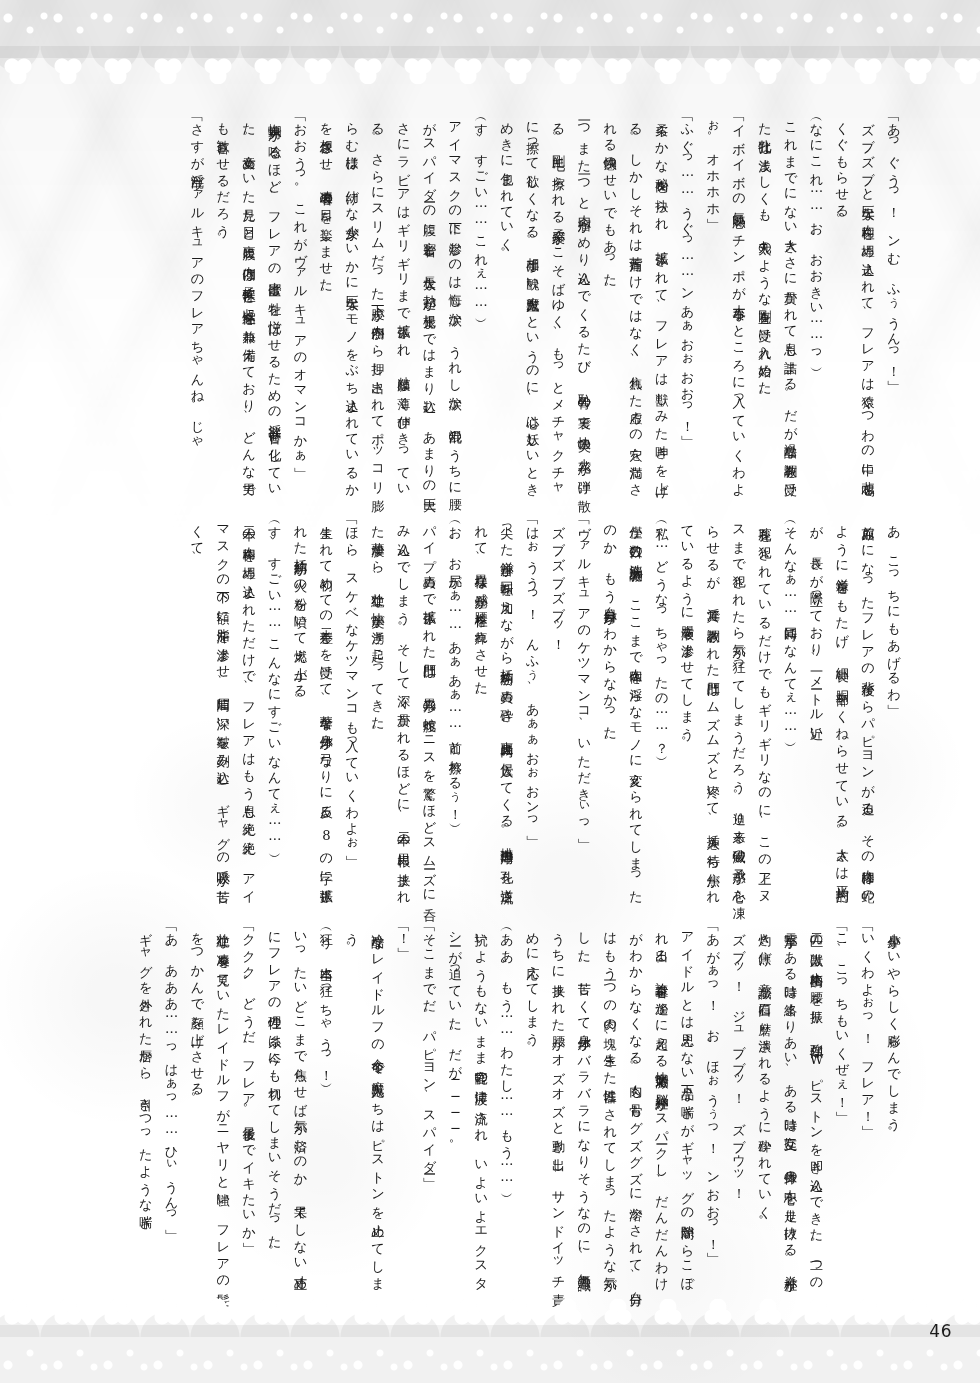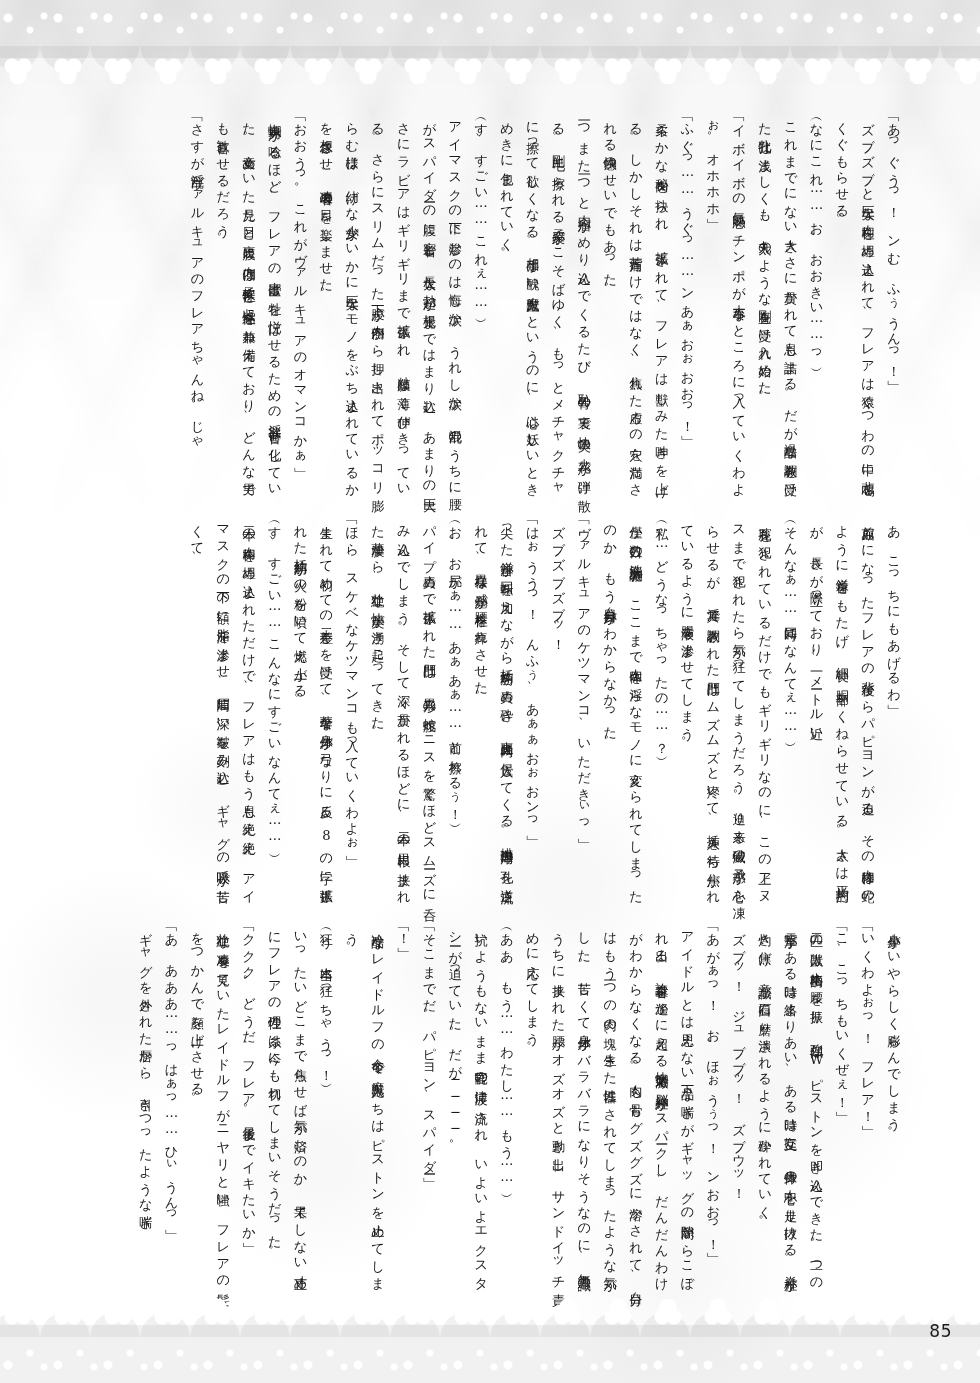--- a/index.html
+++ b/index.html
@@ -221,15 +221,15 @@
 ギャグを外された唇から、引きつったような喘ぎ</p>
   </div>
 
   <div class="lace lace-bottom">
     <div class="lace-band"></div>
     <div class="dots"></div>
     <div class="scallops"></div>
     <div class="hearts"></div>
   </div>
 
-  <div id="page-number">85</div>
+  <div id="page-number">46</div>
 
 </div>
 
 </body></html>

